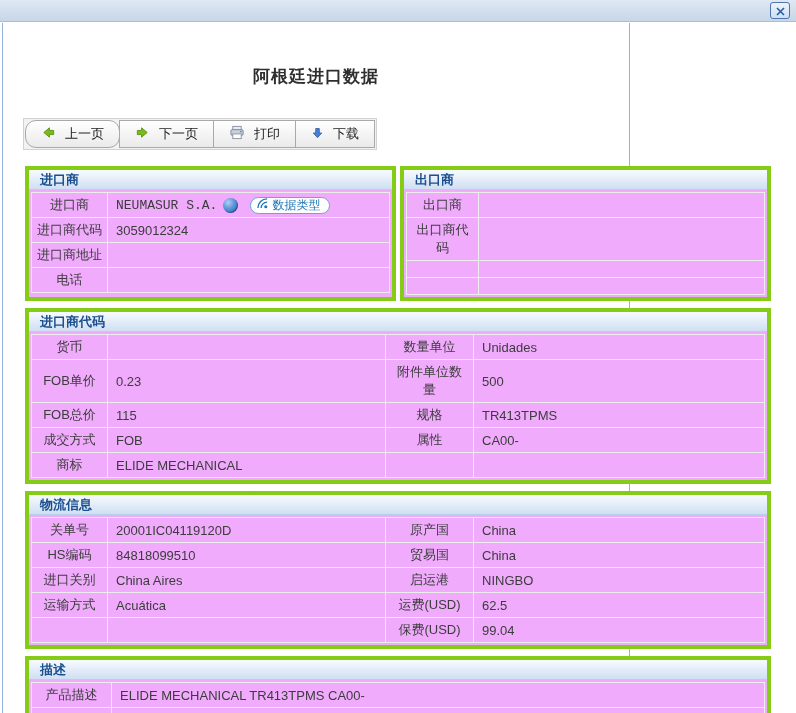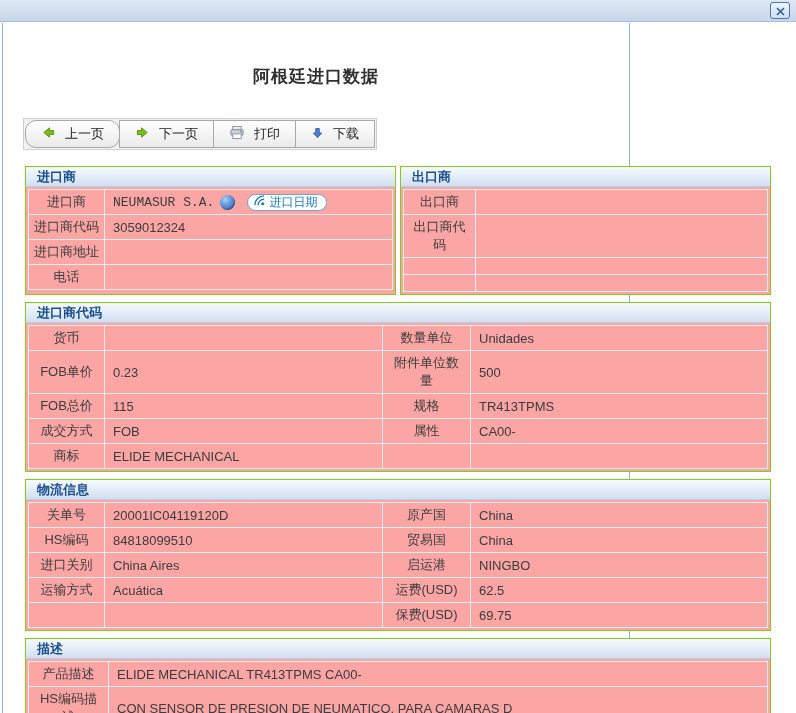--- a/index.html
+++ b/index.html
@@ -48,22 +48,22 @@
     border:1px solid #a9a9a9;
     margin-left:-1px;
     background:linear-gradient(#ffffff,#eaeaea);
     font-size:13px; color:#222;
     cursor:pointer; white-space:nowrap;
   }
   .tb-btn:first-child { margin-left:0;border-radius:11px; }
   .sections { margin:16px 20px 0 22px; width:746px; }
   .dual { display:grid; grid-template-columns:1fr 1fr; gap:4px; margin-bottom:7px; }
   .panel {
-    border:1px solid #84cc16;
-    background:#fca5a5;
+    border:4px solid #84cc16;
+    background:#f0abfc;
     margin-bottom:7px;
   }
   .dual .panel { margin-bottom:0; }
   .panel-header {
     height:20px; line-height:20px;
     background:linear-gradient(#f8fbfe,#cfdff2);
     border-bottom:1px solid #b9cfe8;
     color:#1a4e8f; font-weight:bold; font-size:13px;
     padding-left:11px;
   }
@@ -167,21 +167,21 @@
                     <span>NEUMASUR S.A.</span>
                     <span class="globe"></span>
                     <span class="pill">
                       <span>
                         <svg width="11" height="11" viewBox="0 0 12 12">
                           <path d="M1 11 A10 10 0 0 1 11 1" fill="none" stroke="#1d76b8" stroke-width="1.5"></path>
                           <path d="M4.5 11 A6.5 6.5 0 0 1 11 4.5" fill="none" stroke="#1d76b8" stroke-width="1.5"></path>
                           <circle cx="9.6" cy="9.6" r="1.7" fill="#1d76b8"></circle>
                         </svg>
                       </span>
-                      <span>进口日期</span>
+                      <span>数据类型</span>
                     </span>
                   </span>
                 </td>
               </tr>
               <tr>
                 <td class="lbl">进口商代码</td>
                 <td class="val">3059012324</td>
               </tr>
               <tr>
                 <td class="lbl">进口商地址</td>
@@ -305,21 +305,21 @@
             <tr>
               <td class="lbl">运输方式</td>
               <td class="val">Acuática</td>
               <td class="lbl">运费(USD)</td>
               <td class="val">62.5</td>
             </tr>
             <tr>
               <td class="lbl"></td>
               <td class="val"></td>
               <td class="lbl">保费(USD)</td>
-              <td class="val">69.75</td>
+              <td class="val">99.04</td>
             </tr>
           </tbody>
             </table>
         </div>
       </div>
 
       <div class="panel">
         <div class="panel-header">描述</div>
         <div class="panel-body">
           <table>

